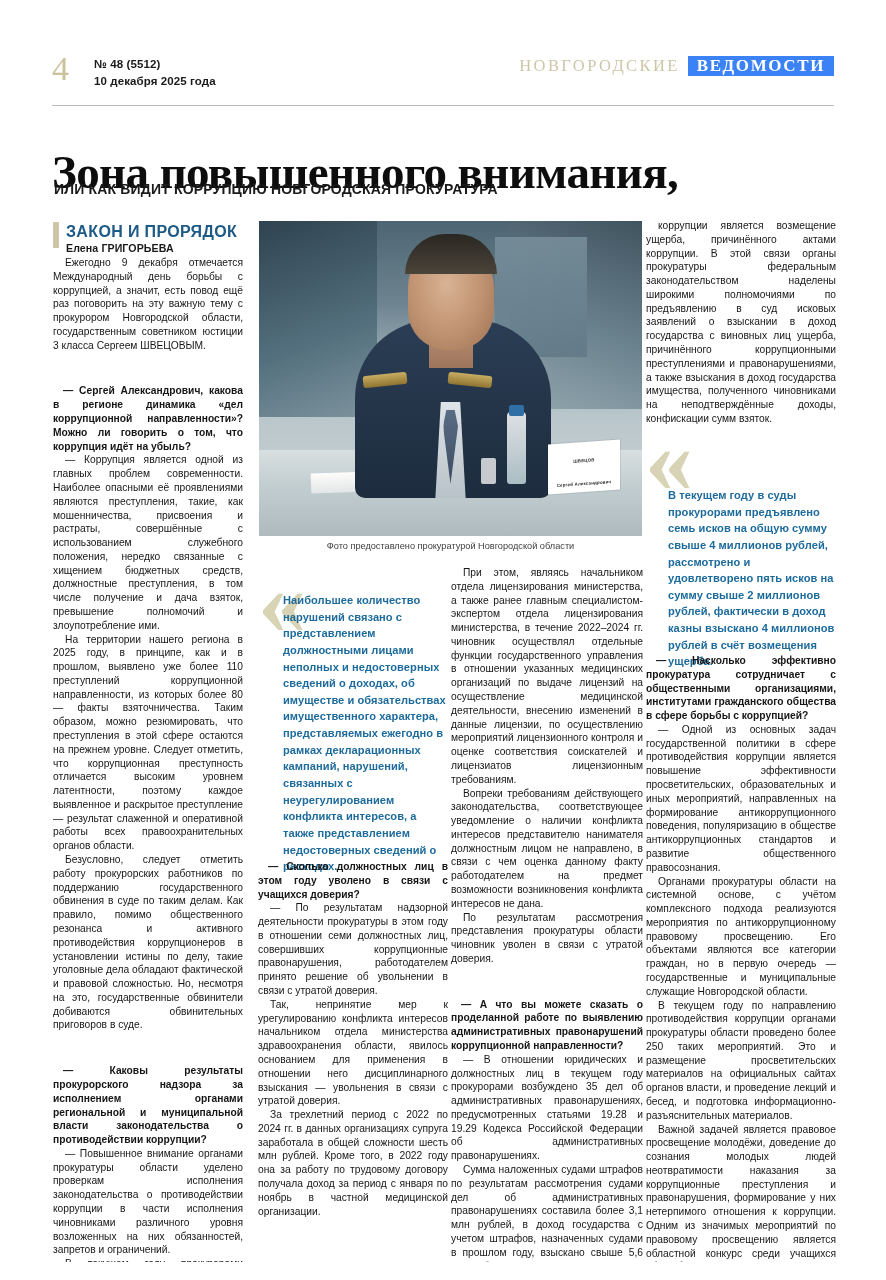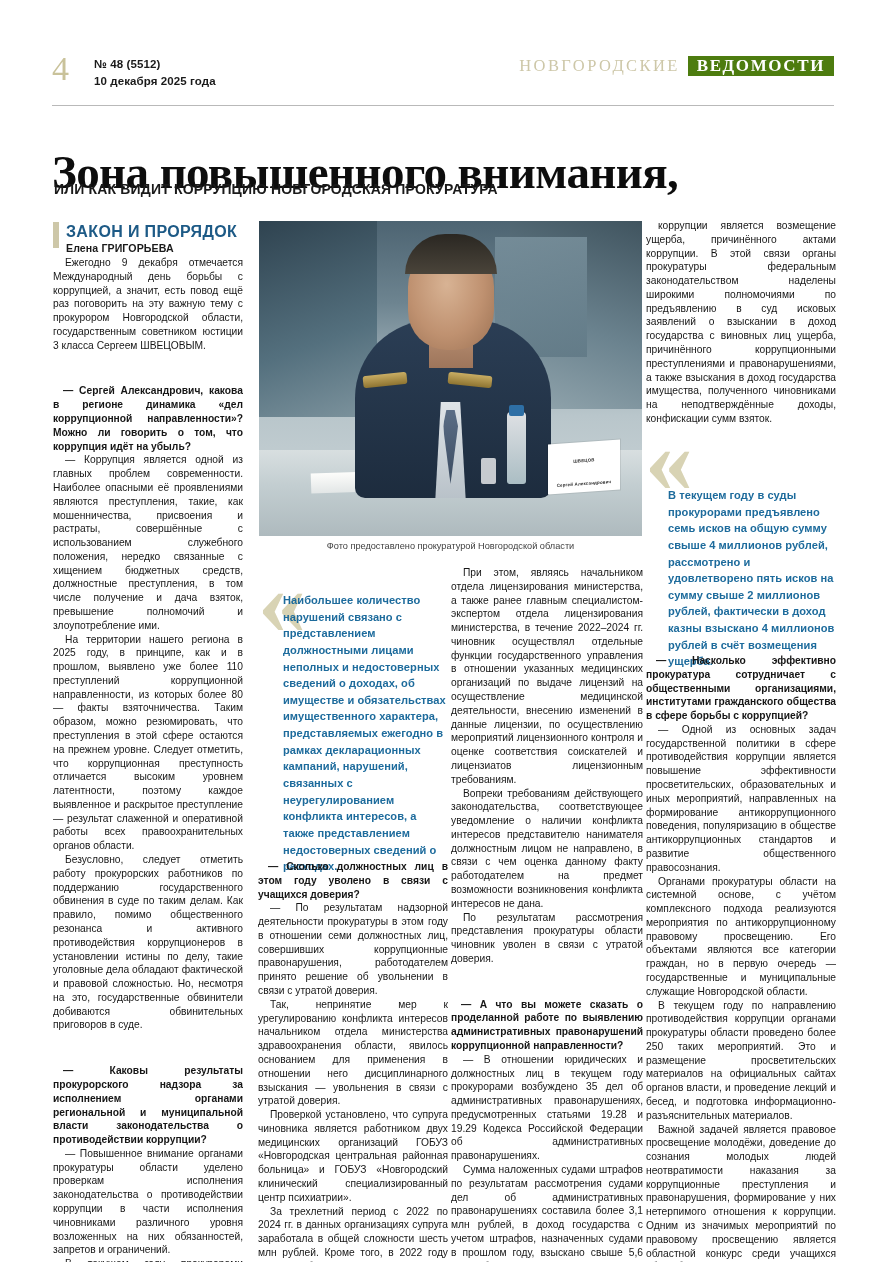--- a/index.html
+++ b/index.html
@@ -65,21 +65,21 @@
     font-family: "Liberation Serif", serif;
     font-size: 16.5px;
     letter-spacing: 2.4px;
     color: #cdc7a8;
     display: flex;
     align-items: center;
     padding-right: 8px;
     font-weight: 400;
   }
   .brand-box {
-    background: #4d7c0f;
+    background: #3b82f6;
     color: #ffffff;
     font-family: "Liberation Serif", serif;
     font-weight: bold;
     font-size: 17px;
     letter-spacing: 1.6px;
     display: flex;
     align-items: center;
     padding: 0 9px;
   }
   .masthead-rule {
@@ -386,21 +386,20 @@
       <p>На территории нашего региона в 2025 году, в принципе, как и в прошлом, выявлено уже более 110 преступлений коррупционной направленности, из которых более 80 — факты взяточничества. Таким образом, можно резюмировать, что преступления в этой сфере остаются на прежнем уровне. Следует отметить, что коррупционная преступность отличается высоким уровнем латентности, поэтому каждое выявленное и раскрытое преступление — результат слаженной и оперативной работы всех правоохранительных органов области.</p>
       <p>Безусловно, следует отметить работу прокурорских работников по поддержанию государственного обвинения в суде по таким делам. Как правило, помимо общественного резонанса и активного противодействия коррупционеров в установлении истины по делу, такие уголовные дела обладают фактической и правовой сложностью. Но, несмотря на это, государственные обвинители добиваются обвинительных приговоров в суде.</p>
       <p class="q">— Каковы результаты прокурорского надзора за исполнением органами региональной и муниципальной власти законодательства о противодействии коррупции?</p>
       <p>— Повышенное внимание органами прокуратуры области уделено проверкам исполнения законодательства о противодействии коррупции в части исполнения чиновниками различного уровня возложенных на них обязанностей, запретов и ограничений.</p>
       <p>В текущем году прокурорами выявлено более 180 должностных лиц органов государственной власти и местного самоуправления области, руководителей государственных и муниципальных учреждений, допустивших нарушения законодательства о противодействии коррупции в части исполнения таких ограничений. По результатам проверок внесено более 60 актов прокурорского реагирования, свыше 170 должностных лиц привлечены к различным видам дисциплинарной ответственности.</p>
     </div>
   <div class="col" id="col2">
       <p class="q">— Сколько должностных лиц в этом году уволено в связи с учащихся доверия?</p>
       <p>— По результатам надзорной деятельности прокуратуры в этом году в отношении семи должностных лиц, совершивших коррупционные правонарушения, работодателем принято решение об увольнении в связи с утратой доверия.</p>
       <p>Так, непринятие мер к урегулированию конфликта интересов начальником отдела министерства здравоохранения области, явилось основанием для применения в отношении него дисциплинарного взыскания — увольнения в связи с утратой доверия.</p>
-      <p>Проверкой установлено, что супруга чиновника является работником двух медицинских организаций ГОБУЗ «Новгородская центральная районная больница» и ГОБУЗ «Новгородский клинический специализированный центр психиатрии».</p>
       <p>За трехлетний период с 2022 по 2024 гг. в данных организациях супруга заработала в общей сложности шесть млн рублей. Кроме того, в 2022 году она за работу по трудовому договору получала доход за период с января по ноябрь в частной медицинской организации.</p>
     </div>
   <div class="col" id="col3">
       <p>При этом, являясь начальником отдела лицензирования министерства, а также ранее главным специалистом-экспертом отдела лицензирования министерства, в течение 2022–2024 гг. чиновник осуществлял отдельные функции государственного управления в отношении указанных медицинских организаций по выдаче лицензий на осуществление медицинской деятельности, внесению изменений в данные лицензии, по осуществлению мероприятий лицензионного контроля и оценке соответствия соискателей и лицензиатов лицензионным требованиям.</p>
       <p>Вопреки требованиям действующего законодательства, соответствующее уведомление о наличии конфликта интересов представителю нанимателя должностным лицом не направлено, в связи с чем оценка данному факту работодателем на предмет возможности возникновения конфликта интересов не дана.</p>
       <p>По результатам рассмотрения представления прокуратуры области чиновник уволен в связи с утратой доверия.</p>
       <p class="q">— А что вы можете сказать о проделанной работе по выявлению административных правонарушений коррупционной направленности?</p>
       <p>— В отношении юридических и должностных лиц в текущем году прокурорами возбуждено 35 дел об административных правонарушениях, предусмотренных статьями 19.28 и 19.29 Кодекса Российской Федерации об административных правонарушениях.</p>
       <p>Сумма наложенных судами штрафов по результатам рассмотрения судами дел об административных правонарушениях составила более 3,1 млн рублей, в доход государства с учетом штрафов, назначенных судами в прошлом году, взыскано свыше 5,6 млн рублей.</p>
       <p class="q">— Какая работа ведется прокуратурой области по взысканию в доход государства ущерба, причинённого коррупционными преступлениями и правонарушениями?</p>

